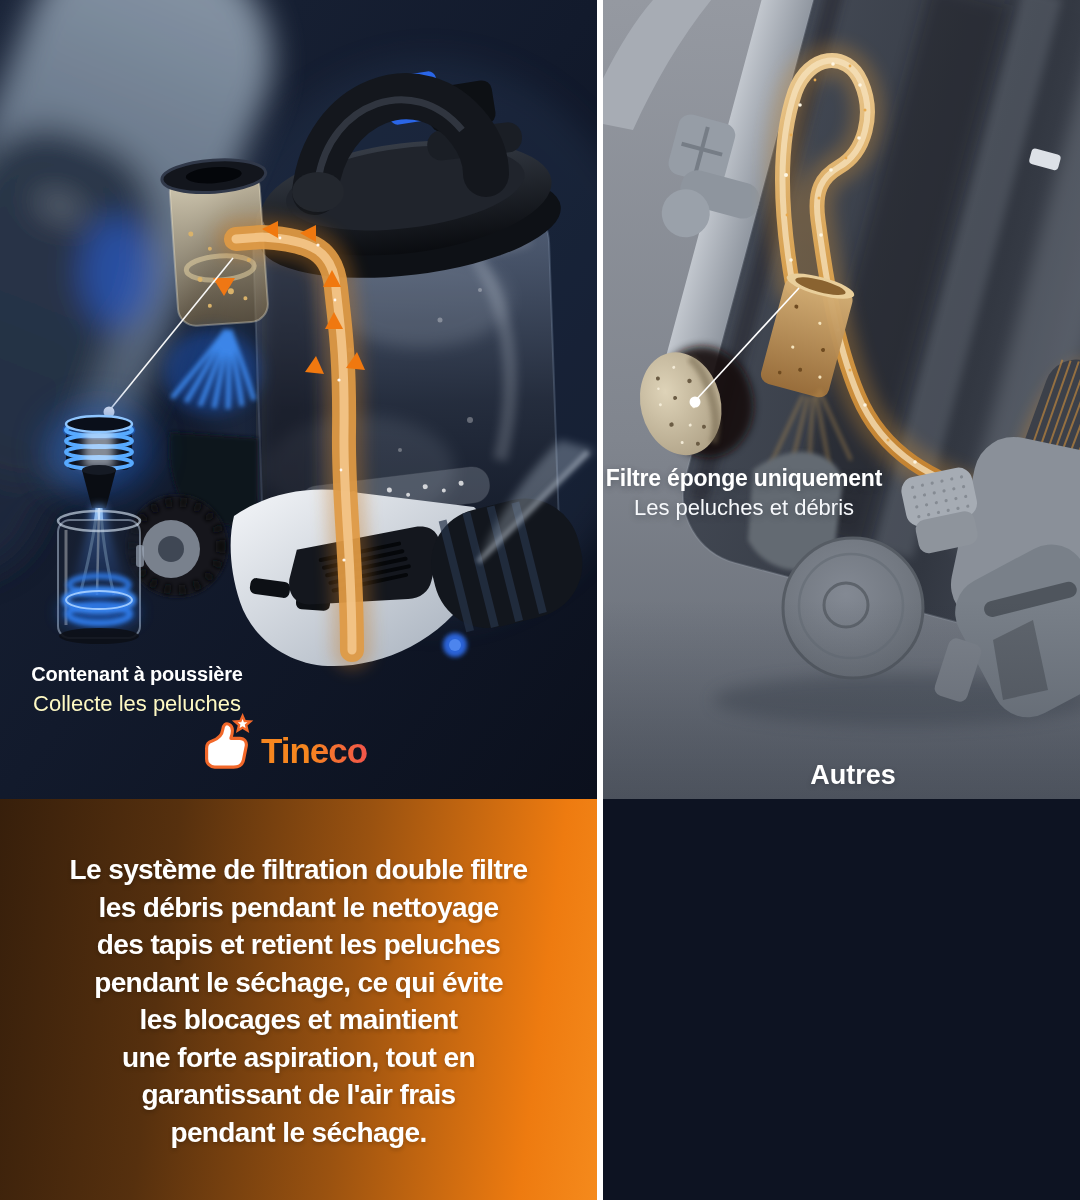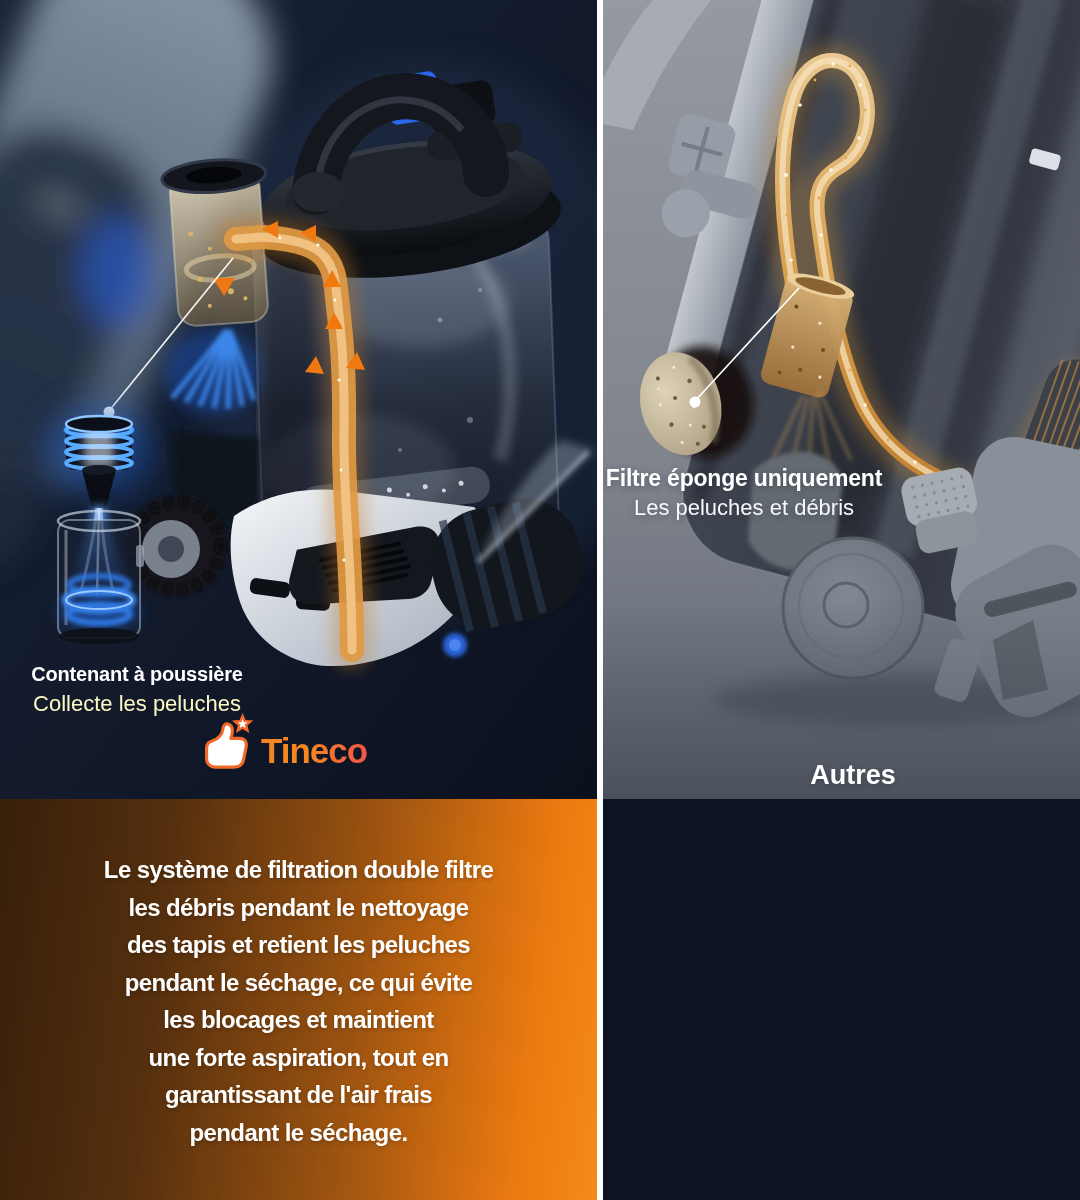--- a/index.html
+++ b/index.html
@@ -28,21 +28,21 @@
   .right-callout .callout-title{font-weight:700;font-size:23px;line-height:30px;letter-spacing:-.2px;}
   .right-callout .callout-line{font-size:22px;line-height:30px;color:#f6f8fb;}
   .autres-label{left:250px;top:740px;transform:translateX(-50%);font-weight:700;font-size:27px;
       text-shadow:0 2px 5px rgba(40,45,55,.4);margin-top:20px;}
 
   
   .panel{position:absolute;top:799px;height:401px;z-index:5;}
   .panel-left{left:0;width:597px;
      background:linear-gradient(97deg,#371f0b 0%,#56300e 28%,#9a5210 58%,#ee7b10 88%,#f58a1c 100%);}
   .panel p{margin:0;padding-top:52px;white-space:pre-line;text-align:center;color:#fff;
-     font-weight:700;font-size:24px;line-height:37.5px;letter-spacing:-.6px;
+     font-weight:700;font-size:28px;line-height:37.5px;letter-spacing:-.6px;
      text-shadow:0 2px 4px rgba(0,0,0,.22);}
 </style>
 </head>
 <body>
 
 <div class="canvas">
 
   <section class="half left-half">
     <div class="photo left-photo">
       <svg width="597" height="799" viewBox="0 0 597 799">

